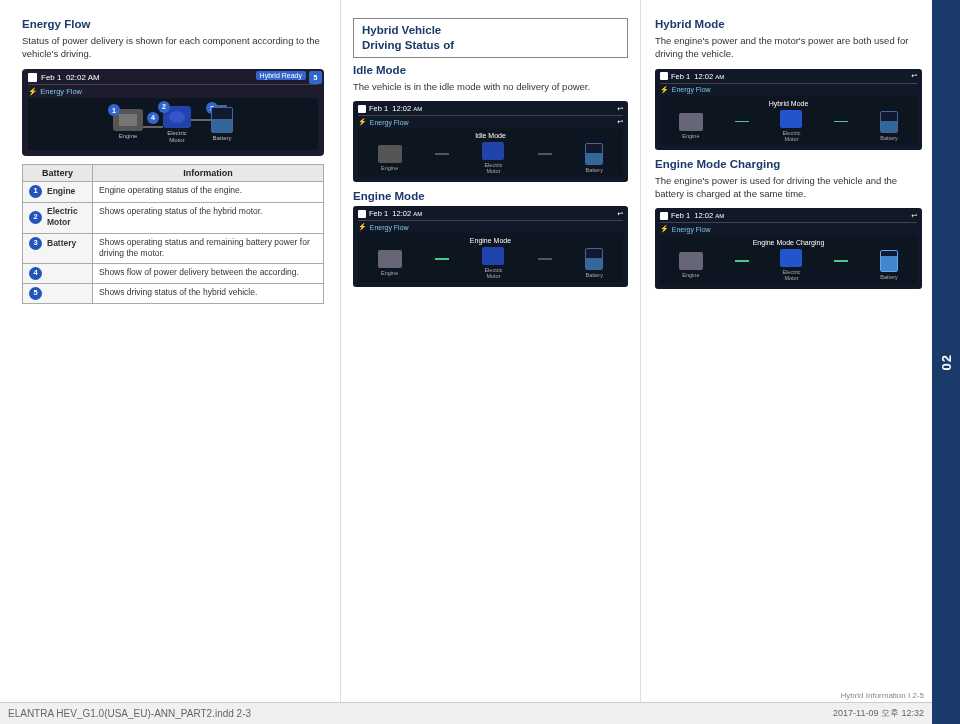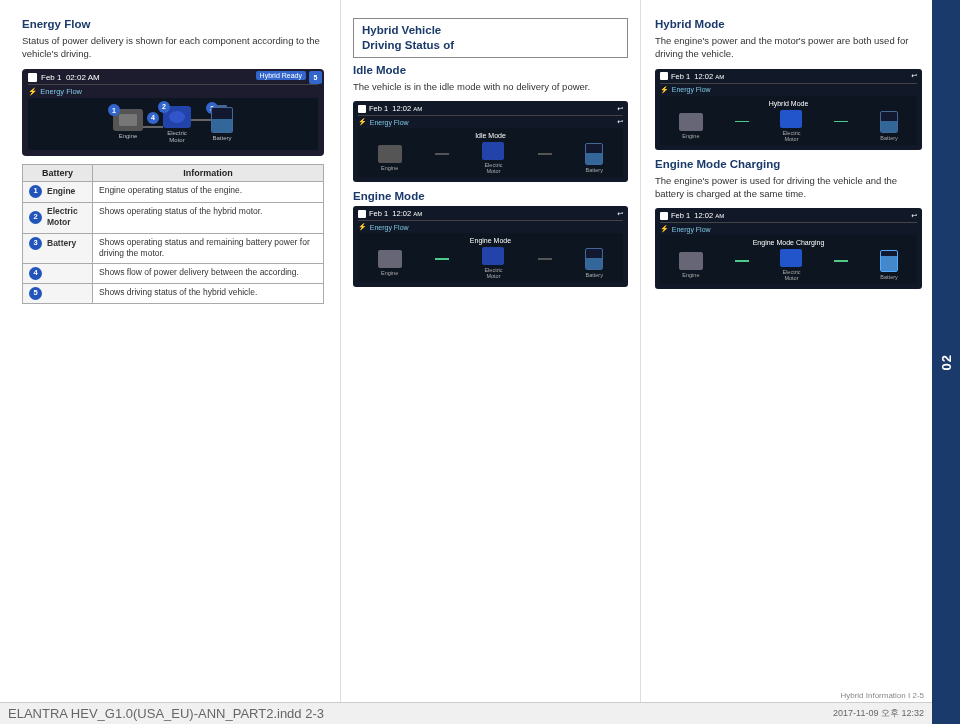--- a/index.html
+++ b/index.html
@@ -41,21 +41,21 @@
       right: 28px;
       height: 22px;
       background: #f0f0f0;
       border-top: 1px solid #ccc;
       display: flex;
       align-items: center;
       justify-content: space-between;
       padding: 0 8px;
     }
     .bottom-bar-left {
-      font-size: 13px;
+      font-size: 10px;
       color: #666;
     }
     .bottom-bar-right {
       font-size: 9px;
       color: #666;
     }
 
     
     .main-content {
       position: absolute;

